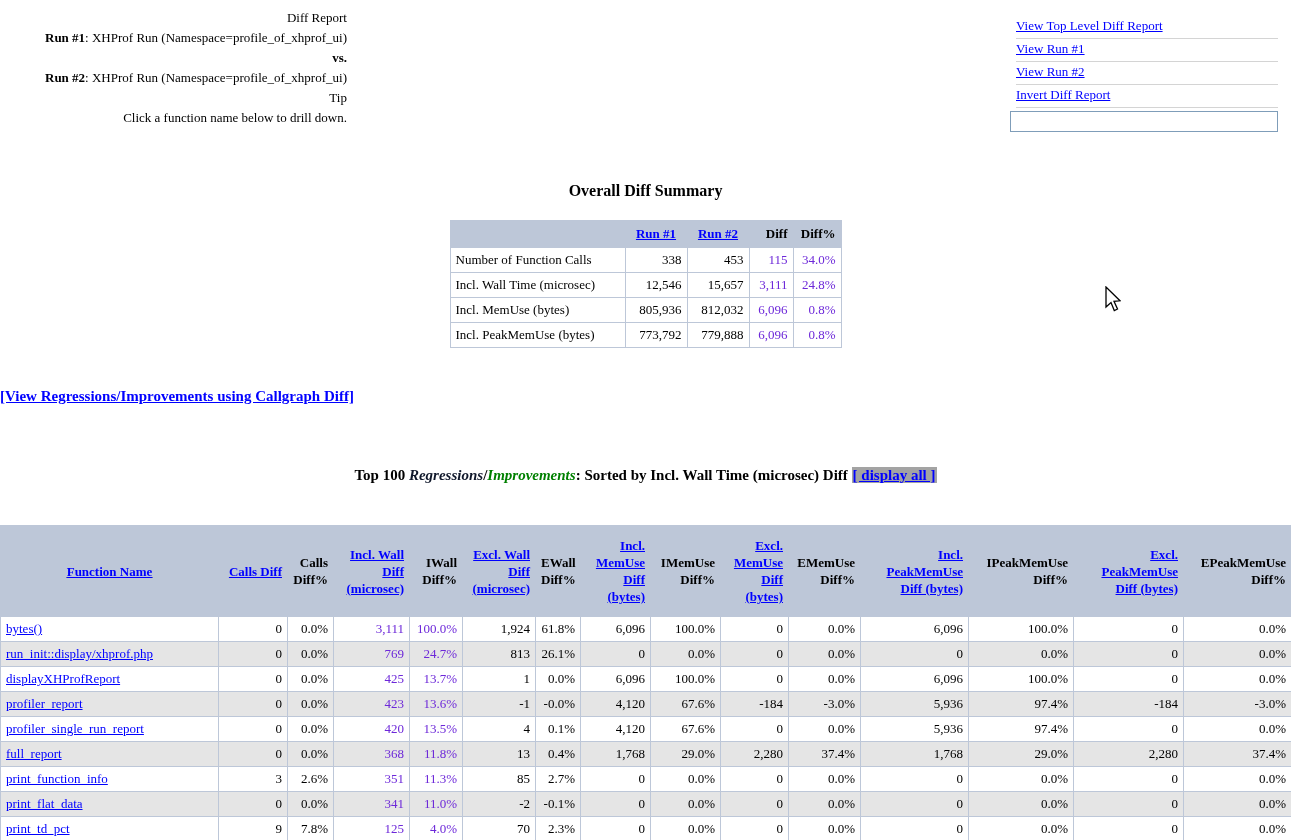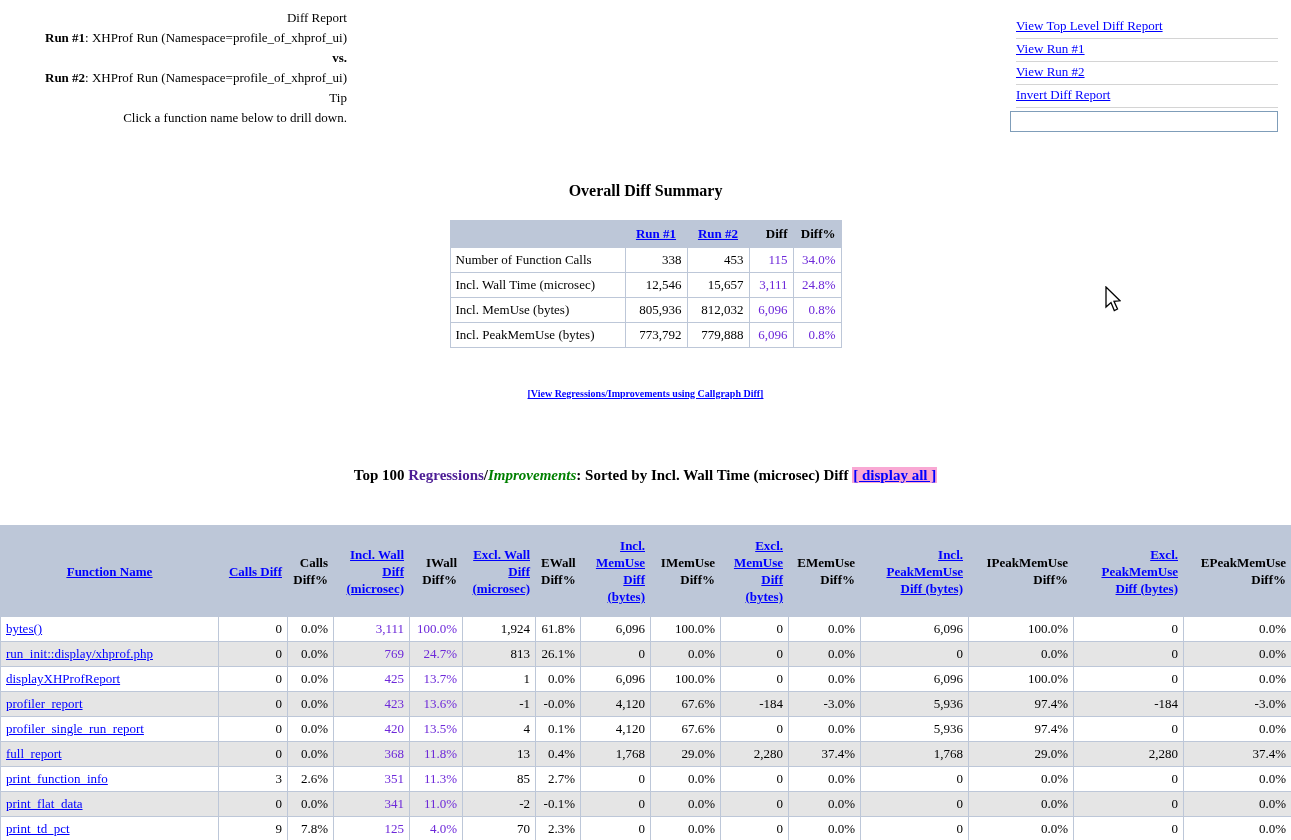--- a/index.html
+++ b/index.html
@@ -41,30 +41,30 @@
   tbody tr.stripe { background:#e5e5e5; }
   td.red { color:#6d28d9; }
 
   .summary-table { width:391px; }
   .summary-table thead tr { height:27px; }
   .summary-table tbody tr { height:25px; }
   .summary-table thead th.ctr { text-align:center; }
   .summary-table tbody td:first-child { text-align:left; }
 
   
-  .callgraph { position:absolute; top:388px; left:0; width:100%; text-align:center;
-    font-size:10px; font-weight:bold; }
+  .callgraph { position:absolute; top:388px; left:0; width:100%; text-align:left;
+    font-size:15px; font-weight:bold; }
   .callgraph a { font-weight:bold; }
 
   
   .caption { position:absolute; top:467px; left:0; width:100%; text-align:center;
     font-size:15px; font-weight:bold; }
-  .caption .regr { color:#4c1d95; }
+  .caption .regr { color:#0f172a; font-style:italic; }
   .caption .impr { color:#008000; font-style:italic; }
-  .caption .sel { background:#f9a8d4; padding:0 1px; }
+  .caption .sel { background:#a3a3a3; padding:0 1px; }
   .caption .sel a { font-weight:bold; }
 
   
   .main-table-wrap { position:absolute; top:525px; left:0; }
   .main-table { width:1291px; font-size:13px; }
   .main-table thead tr { height:91px; }
   .main-table thead th { line-height:17px; }
   .main-table thead th:first-child { text-align:center;text-decoration:underline; }
   .main-table tbody tr { height:25px; }
   .main-table tbody td { padding:1px 5px; }

